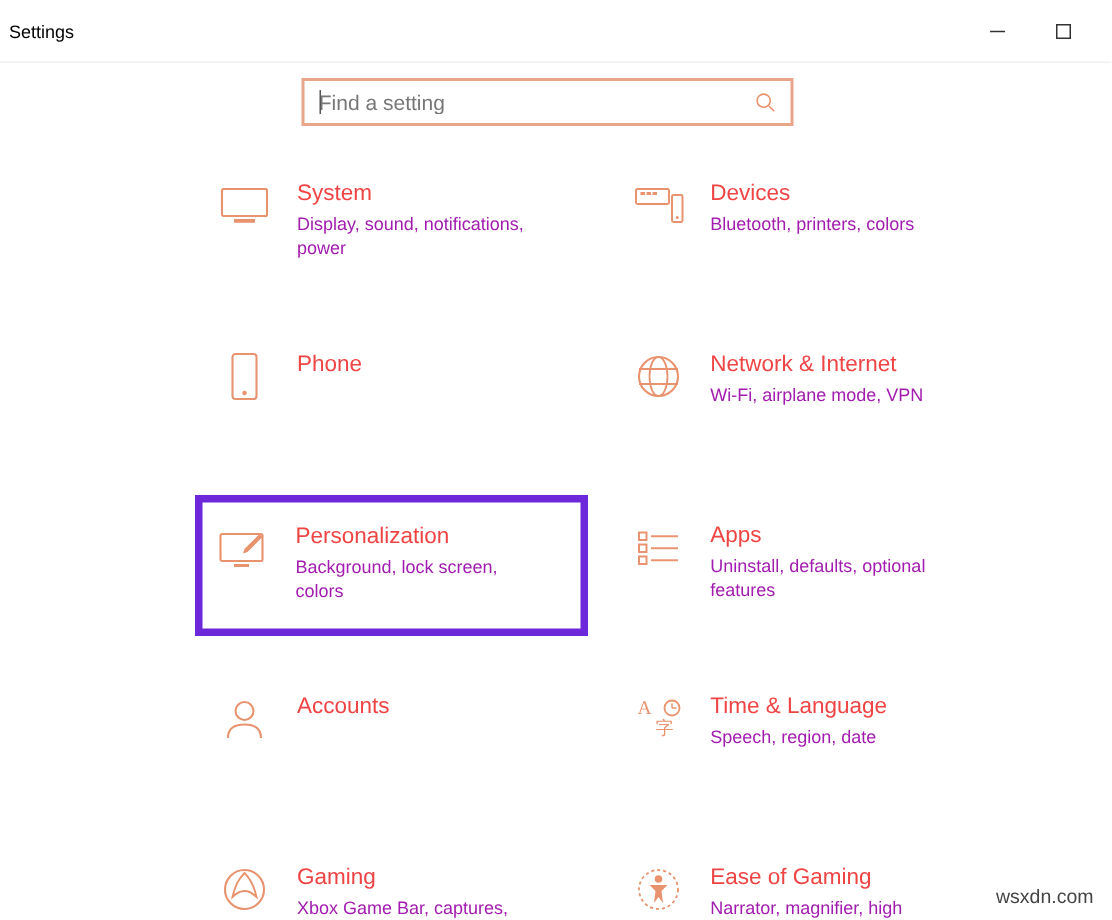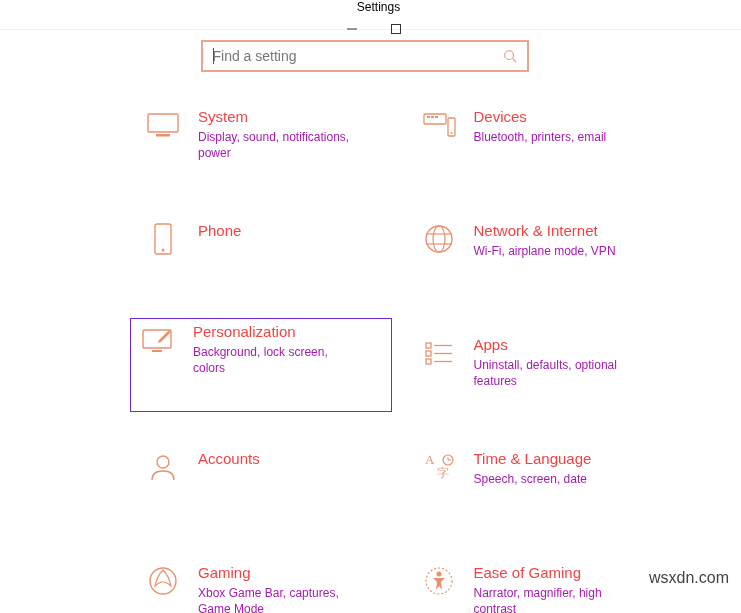--- a/index.html
+++ b/index.html
@@ -10,24 +10,23 @@
     color: #000;
     width: 741px;
     height: 613px;
     overflow: hidden;
     position: relative;
   }
   .titlebar {
     display: flex;
     align-items: center;
     justify-content: space-between;
-    height: 30px;
-    padding: 0 0 0 16px;
+    height: 42px;
+    padding: 0 0 0 6px;
     border-bottom: 1px solid #f0f0f0;
-    flex-direction: column;
   }
   .title { font-size: 12px; }
   .win-controls { display: flex; gap: 0; }
   .win-btn {
     width: 44px; height: 30px;
     display: flex; align-items: center; justify-content: center;
     color: #333;
   }
   .search-wrap {
     display: flex;
@@ -66,39 +65,39 @@
     padding: 0 80px 0 140px;
   }
   .tile {
     display: flex;
     gap: 18px;
     align-items: flex-start;
     padding: 6px;
     min-height: 70px;
   }
   .tile.highlighted {
-    border: 1px solid #6d28d9;
-    padding: 4px 6px 14px 10px;
+    border: 5px solid #6d28d9;
+    padding: 14px 6px 14px 10px;
     margin: -12px -6px -12px -10px;
   }
   .tile-icon {
     width: 34px; height: 34px;
     flex-shrink: 0;
     color: #e8926e;
     display: flex;
     align-items: center;
     justify-content: center;
   }
   .tile-text { flex: 1; max-width: 170px; }
   .tile-title { font-size: 15px; color: #ef4444; margin-bottom: 4px; }
   .tile-desc { font-size: 12px; color: #a21caf; line-height: 1.35; }
   .watermark {
     position: absolute;
-    bottom: 26px; right: 12px;
-    font-size: 16px;
+    bottom: 8px; right: 12px;
+    font-size: 13px;
     color: #444;
   }
   svg { display: block; }
 </style>
 </head>
 <body>
 
 <div class="titlebar">
   <div class="title">Settings</div>
   <div class="win-controls">
@@ -148,21 +147,21 @@
           <rect x="2" y="2" width="22" height="10" rx="1" fill="none" stroke="currentColor" stroke-width="1.3"></rect>
           <rect x="5" y="4" width="3" height="2" fill="currentColor"></rect>
           <rect x="9" y="4" width="3" height="2" fill="currentColor"></rect>
           <rect x="13" y="4" width="3" height="2" fill="currentColor"></rect>
           <rect x="26" y="6" width="7" height="18" rx="1" fill="none" stroke="currentColor" stroke-width="1.3"></rect>
           <circle cx="29.5" cy="21" r="1" fill="currentColor"></circle>
         </svg>
     </div>
     <div class="tile-text">
       <div class="tile-title">Devices</div>
-      <div class="tile-desc">Bluetooth, printers, email</div>
+      <div class="tile-desc">Bluetooth, printers, colors</div>
     </div>
   </div>
 
   <div class="tile">
     <div class="tile-icon">
       <svg width="22" height="32" viewBox="0 0 22 32">
           <rect x="3" y="1" width="16" height="30" rx="2" fill="none" stroke="currentColor" stroke-width="1.4"></rect>
           <circle cx="11" cy="27" r="1.5" fill="currentColor"></circle>
         </svg>
     </div>
@@ -234,21 +233,21 @@
       <svg width="32" height="30" viewBox="0 0 32 30">
           <text x="2" y="12" font-size="13" fill="currentColor" font-family="Segoe UI">A</text>
           <text x="14" y="25" font-size="12" fill="currentColor" font-family="Segoe UI">字</text>
           <circle cx="25" cy="8" r="5" fill="none" stroke="currentColor" stroke-width="1.2"></circle>
           <line x1="25" y1="8" x2="25" y2="5" stroke="currentColor" stroke-width="1"></line>
           <line x1="25" y1="8" x2="28" y2="8" stroke="currentColor" stroke-width="1"></line>
         </svg>
     </div>
     <div class="tile-text">
       <div class="tile-title">Time &amp; Language</div>
-      <div class="tile-desc">Speech, screen, date</div>
+      <div class="tile-desc">Speech, region, date</div>
     </div>
   </div>
 
   <div class="tile">
     <div class="tile-icon">
       <svg width="30" height="30" viewBox="0 0 30 30">
           <circle cx="15" cy="15" r="13" fill="none" stroke="currentColor" stroke-width="1.4"></circle>
           <path d="M15 4 Q9 10 7 20 Q11 16 15 16 Q19 16 23 20 Q21 10 15 4 Z" fill="none" stroke="currentColor" stroke-width="1.2"></path>
         </svg>
     </div>

